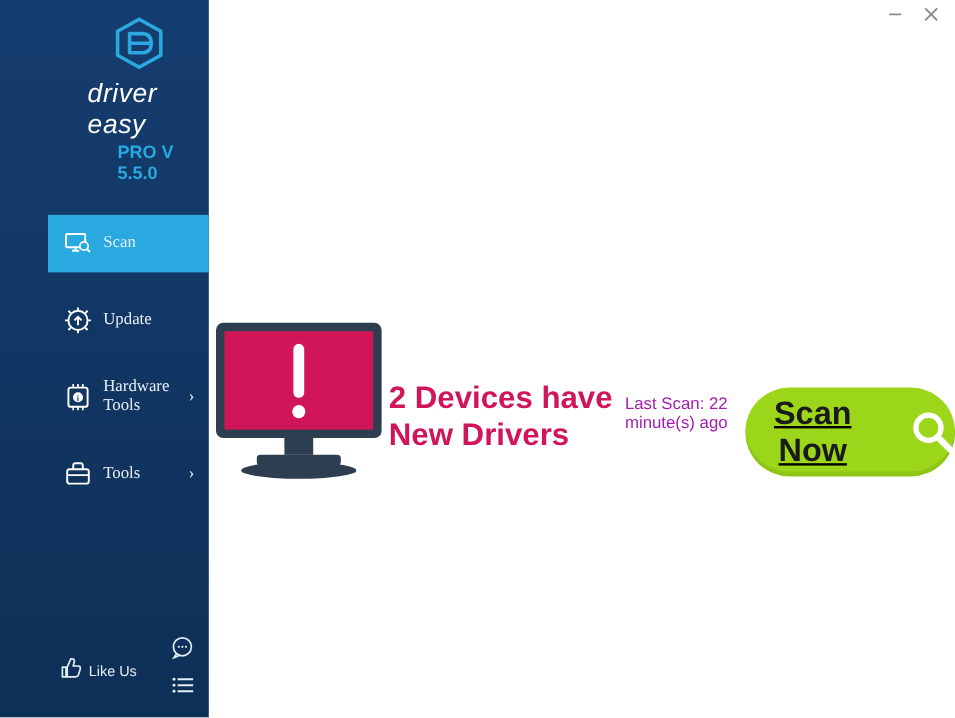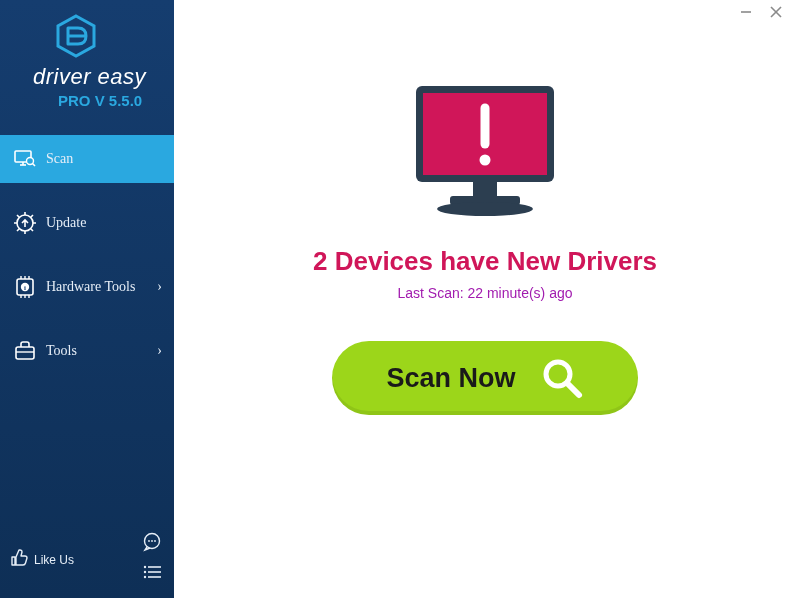--- a/index.html
+++ b/index.html
@@ -6,20 +6,21 @@
   html, body { width: 796px; height: 598px; font-family: "Segoe UI", Arial, sans-serif; overflow: hidden; }
   .app { display: flex; width: 100%; height: 100%; background: #fff; }
   
   
   .sidebar {
     width: 174px;
     background: linear-gradient(180deg, #153d6f 0%, #0e2f56 100%);
     display: flex;
     flex-direction: column;
     color: #fff;
+    padding-left: 40px;
   }
   .logo-area {
     padding: 14px 18px 10px 18px;
     display: flex;
     flex-direction: column;
     align-items: flex-start;
   }
   .logo-icon { margin-left: 36px; }
   .logo-text {
     font-size: 22px;
@@ -77,21 +78,21 @@
     gap: 8px;
     align-items: center;
   }
   .bot-icons .bi { cursor: pointer; }
   
   
   .main {
     flex: 1;
     position: relative;
     display: flex;
-    flex-direction: column;
+    flex-direction: row;
     align-items: center;
     padding-top: 82px;
   }
   .wincontrols {
     position: absolute;
     top: 0px;
     right: 6px;
     display: flex;
     gap: 2px;
   }
@@ -123,20 +124,21 @@
     height: 74px;
     border-radius: 44px;
     background: #9cd61a;
     border: none;
     display: flex;
     align-items: center;
     justify-content: center;
     gap: 24px;
     cursor: pointer;
     box-shadow: inset 0 -4px 0 rgba(0,0,0,0.08);
+    text-decoration: underline;
   }
   .scanbtn span {
     font-size: 27px;
     font-weight: 700;
     color: #1a1a1a;
   }
 </style>
 </head>
 <body>
 

